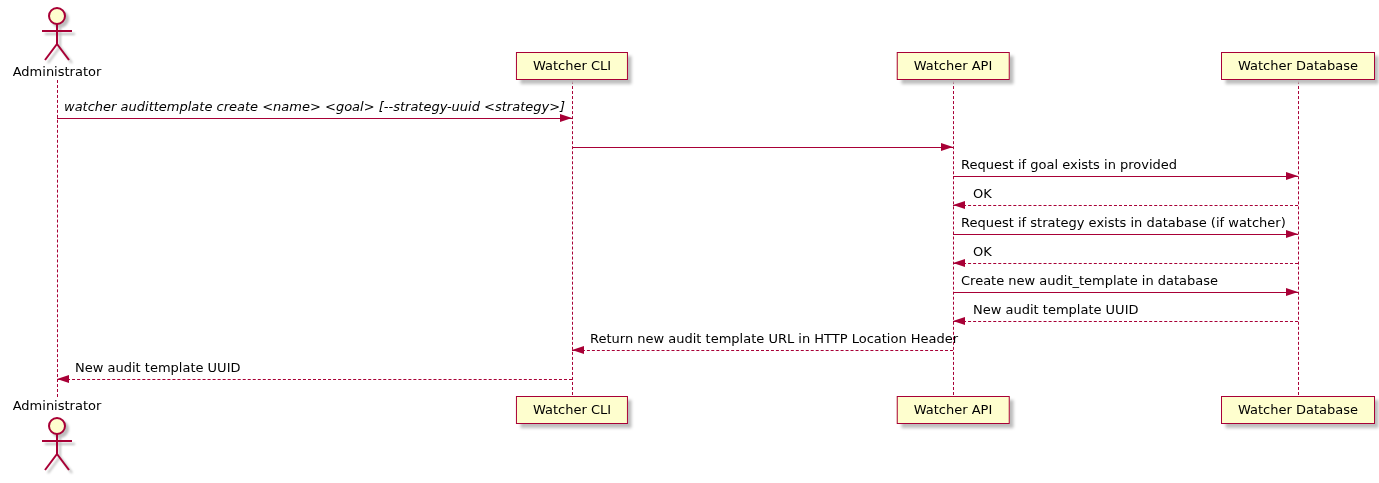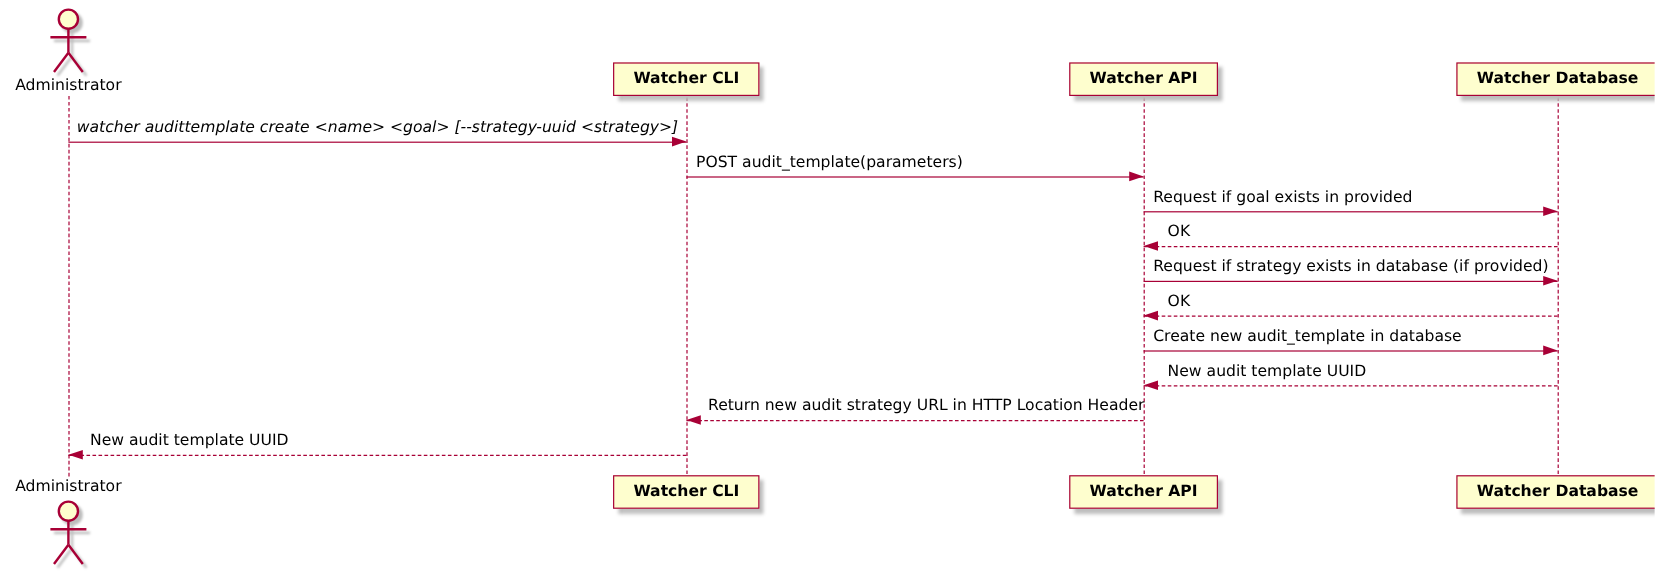--- a/index.html
+++ b/index.html
@@ -18,21 +18,20 @@
   }
   .pbox{
     position:absolute;
     transform:translateX(-50%);
     background:var(--fill);
     border:1.5px solid var(--accent);
     padding:5px 16px;
     white-space:nowrap;
     box-shadow:4px 4px 3px var(--shadow);
     line-height:16px;
-    font-weight:bold;
   }
   .lifeline{
     position:absolute;
     width:0;
     border-left:1px dashed var(--accent);
   }
   .actor-figure{
     position:absolute;
     filter:drop-shadow(3px 3px 1px var(--shadow));
   }
@@ -94,49 +93,48 @@
   <div class="pbox" style="left:1298px;top:52px;">Watcher Database</div>
 
   <div class="pbox" style="left:572px;top:396px;">Watcher CLI</div>
   <div class="pbox" style="left:953px;top:396px;">Watcher API</div>
   <div class="pbox" style="left:1298px;top:396px;">Watcher Database</div>
 
   <div class="msg-label" style="left:64px;top:99px;font-style:italic;">watcher audittemplate create &lt;name&gt; &lt;goal&gt; [--strategy-uuid &lt;strategy&gt;]</div>
   <div class="msg-line solid" style="left:57px;top:118px;width:515px;"></div>
   <div class="ah right" style="left:560px;top:114px;"></div>
 
-  <div class="msg-label" style="left:580px;top:128px;">POST audit_template(parameters)</div>
   <div class="msg-line solid" style="left:572px;top:147px;width:381px;"></div>
   <div class="ah right" style="left:941px;top:143px;"></div>
 
   <div class="msg-label" style="left:961px;top:157px;">Request if goal exists in provided</div>
   <div class="msg-line solid" style="left:953px;top:176px;width:345px;"></div>
   <div class="ah right" style="left:1286px;top:172px;"></div>
 
   <div class="msg-label" style="left:973px;top:186px;">OK</div>
   <div class="msg-line dashed" style="left:953px;top:205px;width:345px;"></div>
   <div class="ah left" style="left:953px;top:201px;"></div>
 
-  <div class="msg-label" style="left:961px;top:215px;">Request if strategy exists in database (if provided)</div>
+  <div class="msg-label" style="left:961px;top:215px;">Request if strategy exists in database (if watcher)</div>
   <div class="msg-line solid" style="left:953px;top:234px;width:345px;"></div>
   <div class="ah right" style="left:1286px;top:230px;"></div>
 
   <div class="msg-label" style="left:973px;top:244px;">OK</div>
   <div class="msg-line dashed" style="left:953px;top:263px;width:345px;"></div>
   <div class="ah left" style="left:953px;top:259px;"></div>
 
   <div class="msg-label" style="left:961px;top:273px;">Create new audit_template in database</div>
   <div class="msg-line solid" style="left:953px;top:292px;width:345px;"></div>
   <div class="ah right" style="left:1286px;top:288px;"></div>
 
   <div class="msg-label" style="left:973px;top:302px;">New audit template UUID</div>
   <div class="msg-line dashed" style="left:953px;top:321px;width:345px;"></div>
   <div class="ah left" style="left:953px;top:317px;"></div>
 
-  <div class="msg-label" style="left:590px;top:331px;">Return new audit strategy URL in HTTP Location Header</div>
+  <div class="msg-label" style="left:590px;top:331px;">Return new audit template URL in HTTP Location Header</div>
   <div class="msg-line dashed" style="left:572px;top:350px;width:381px;"></div>
   <div class="ah left" style="left:572px;top:346px;"></div>
 
   <div class="msg-label" style="left:75px;top:360px;">New audit template UUID</div>
   <div class="msg-line dashed" style="left:57px;top:379px;width:515px;"></div>
   <div class="ah left" style="left:57px;top:375px;"></div>
 
 </div>
 
 </body></html>

